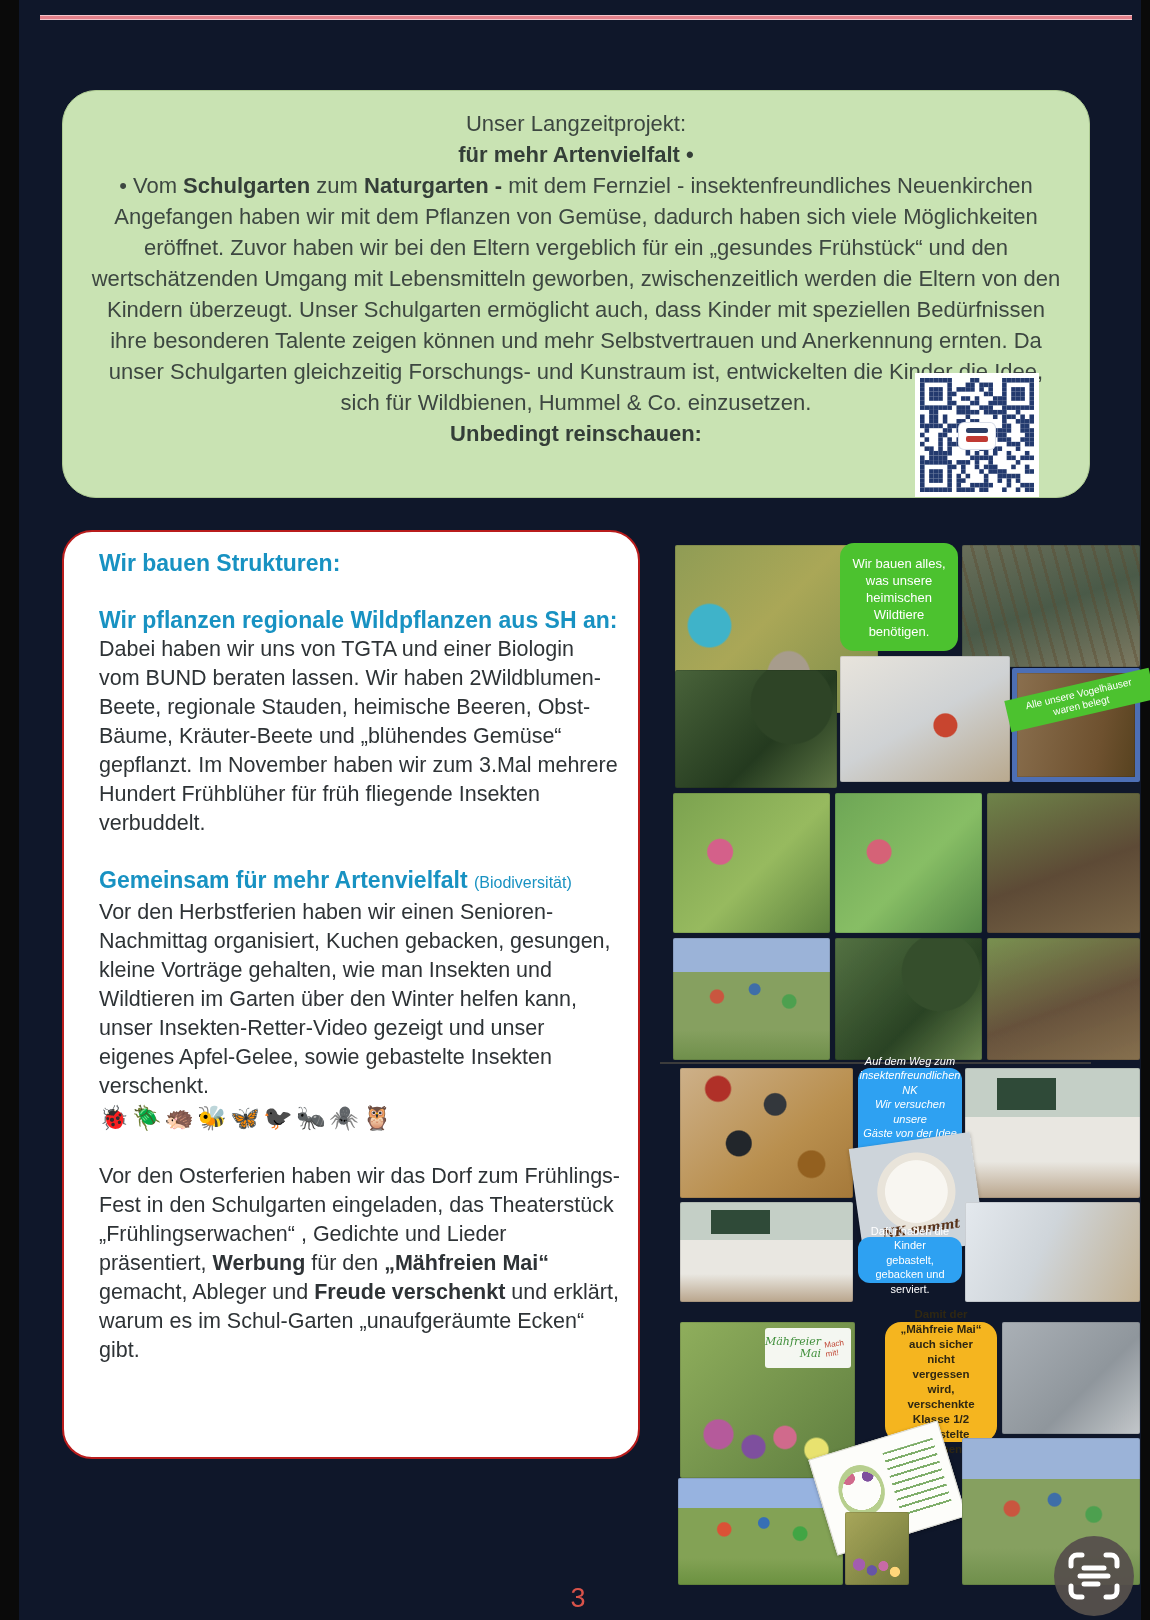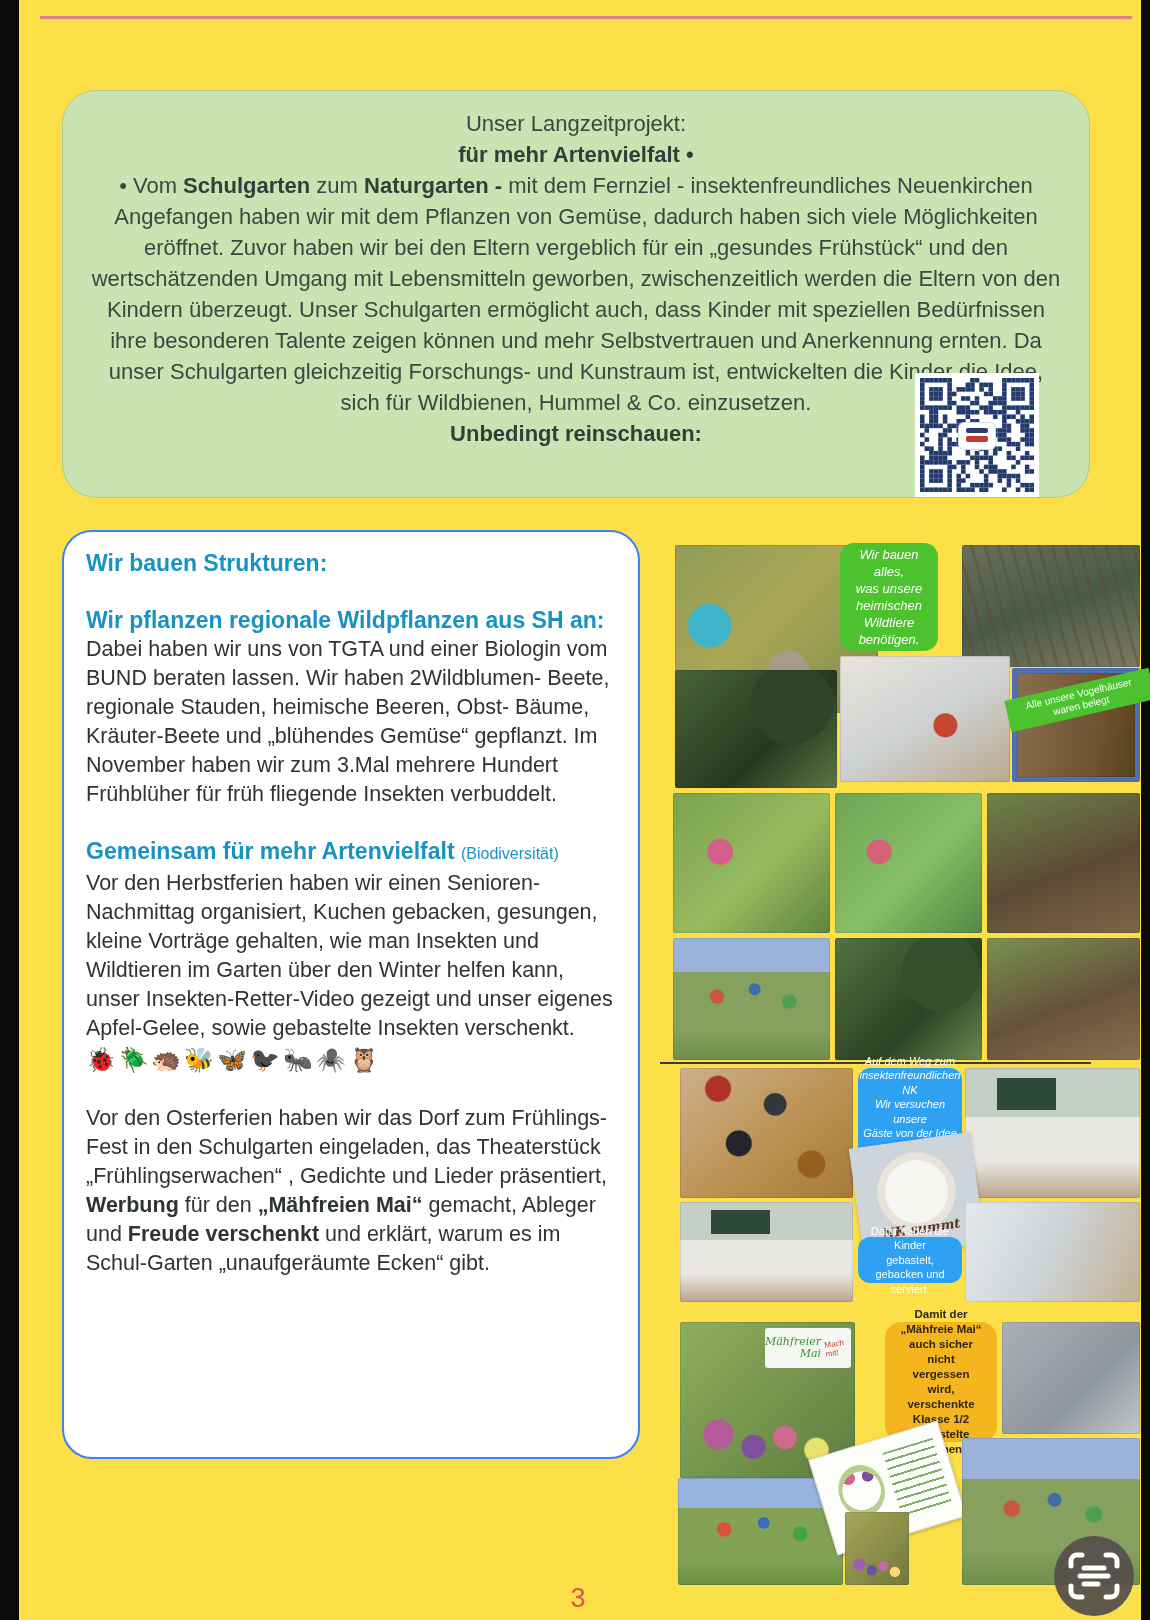--- a/index.html
+++ b/index.html
@@ -1,16 +1,16 @@
 <!DOCTYPE html>
 <html style="--c-accent_teal: #1892c2; --c-caption_green: #4cc22f; --c-caption_blue: #2ea1f2; --c-caption_orange: #f5b51f; --c-rule_red: #e2808a; --c-page_number_red: #d9534a; --c-intro_bg: #c9e3b3; --c-qr_navy: #233a6e;"><head>
 <meta charset="utf-8">
 <style>
   html,body{margin:0;padding:0;background:#000;}
-  #page{position:relative;width:1150px;height:1620px;background:#fde047;overflow:hidden;
+  #page{position:relative;width:1150px;height:1620px;background:#0f172a;overflow:hidden;
         font-family:"Liberation Sans","DejaVu Sans",sans-serif;color:#32383b;}
   .abs{position:absolute;}
 
   
   .bar-left{left:0;top:0;width:19px;height:1620px;background:#0a0a0a;}
   .bar-right{left:1141px;top:0;width:9px;height:1620px;background:#0a0a0a;}
   .rule-top{left:40px;top:15px;width:1092px;height:5px;
     background:linear-gradient(180deg,#f2c4c9 0 1px,var(--c-rule_red,#e2808a) 1px 4px,#f2c4c9 4px);}
 
   
@@ -21,22 +21,22 @@
   .intro b{color:#343e38;}
   .intro .link{color:#55665a;text-decoration:underline;cursor:pointer;}
   .qr{left:915px;top:373px;width:124px;height:124px;background:#fff;padding:5px;box-sizing:border-box;}
   .qr svg{width:100%;height:100%;display:block;}
   .qr-logo{position:absolute;left:44px;top:50px;width:36px;height:26px;background:#fff;border-radius:5px;
            box-shadow:0 0 0 1px #d8dde8;}
   .qr-logo:before{content:"";position:absolute;left:7px;top:5px;width:22px;height:5px;background:#2c3e66;border-radius:2px;}
   .qr-logo:after{content:"";position:absolute;left:7px;top:13px;width:22px;height:6px;background:#c03a33;border-radius:2px;}
 
   
-  .report{left:62px;top:530px;width:578px;height:929px;background:#fff;border:2px solid #3b82f6;
-          border-radius:30px;box-sizing:border-box;padding:16px 18px 0 22px;
+  .report{left:62px;top:530px;width:578px;height:929px;background:#fff;border:2px solid #b91c1c;
+          border-radius:30px;box-sizing:border-box;padding:16px 18px 0 35px;
           font-size:21.5px;line-height:29px;color:#2e3336;}
   .report h3{margin:0;font-size:23px;line-height:30px;color:var(--c-accent_teal,#1892c2);}
   .report h3 .hs{font-size:16px;font-weight:normal;}
   .report p{margin:0;}
   .report .gap{height:27px;}
   .emoji-row{font-size:24px;line-height:34px;letter-spacing:3px;}
 
   
   .ph{position:absolute;box-shadow:inset 0 0 0 1px rgba(0,0,0,.10);border-radius:2px;}
   .g1{background:radial-gradient(ellipse at 56% 78%,#a79c8c 0 13%,rgba(0,0,0,0) 14%),
@@ -464,21 +464,21 @@
     <p>Dabei haben wir uns von TGTA und einer Biologin vom BUND beraten lassen. Wir haben 2Wildblumen- Beete, regionale Stauden,  heimische Beeren, Obst- Bäume, Kräuter-Beete und „blühendes Gemüse“ gepflanzt. Im November haben wir zum 3.Mal mehrere Hundert Frühblüher für früh fliegende Insekten verbuddelt.</p>
     <div class="gap"></div>
     <h3><span>Gemeinsam für mehr Artenvielfalt</span> <span class="hs">(Biodiversität)</span></h3>
     <p>Vor den Herbstferien haben wir einen Senioren-Nachmittag organisiert, Kuchen gebacken, gesungen, kleine Vorträge gehalten, wie man Insekten und Wildtieren im Garten über den Winter helfen kann, unser Insekten-Retter-Video gezeigt und unser eigenes Apfel-Gelee, sowie gebastelte Insekten verschenkt.</p>
     <p class="emoji-row">🐞🪲🦔🐝🦋🐦‍⬛🐜🕷️🦉</p>
     <div class="gap"></div>
     <p><span>Vor den Osterferien haben wir das Dorf zum Frühlings-Fest in den Schulgarten eingeladen, das Theaterstück „Frühlingserwachen“ , Gedichte und Lieder präsentiert, </span><b>Werbung</b><span> für den </span><b>„Mähfreien Mai“</b><span> gemacht, Ableger und </span><b>Freude verschenkt</b><span> und erklärt, warum es im Schul-Garten „unaufgeräumte Ecken“ gibt.</span></p>
   </section>
 
   <div class="ph g1" style="left:675px;top:545px;width:203px;height:168px;"></div>
-  <div class="cap cap-green" style="left:840px;top:543px;width:98px;height:108px;font-style:italic;">Wir bauen alles,
+  <div class="cap cap-green" style="left:840px;top:543px;width:118px;height:108px;">Wir bauen alles,
 was unsere
 heimischen
 Wildtiere
 benötigen.</div>
   <div class="ph g2" style="left:962px;top:545px;width:178px;height:122px;"></div>
   <div class="ph g3" style="left:675px;top:670px;width:162px;height:118px;"></div>
   <div class="ph g4" style="left:840px;top:656px;width:170px;height:126px;"></div>
   <div class="ph g5" style="left:1012px;top:668px;width:128px;height:114px;"></div>
   <div class="abs ribbon" style="left:1006px;top:684px;width:132px;">Alle unsere Vogelhäuser
 waren belegt</div>

